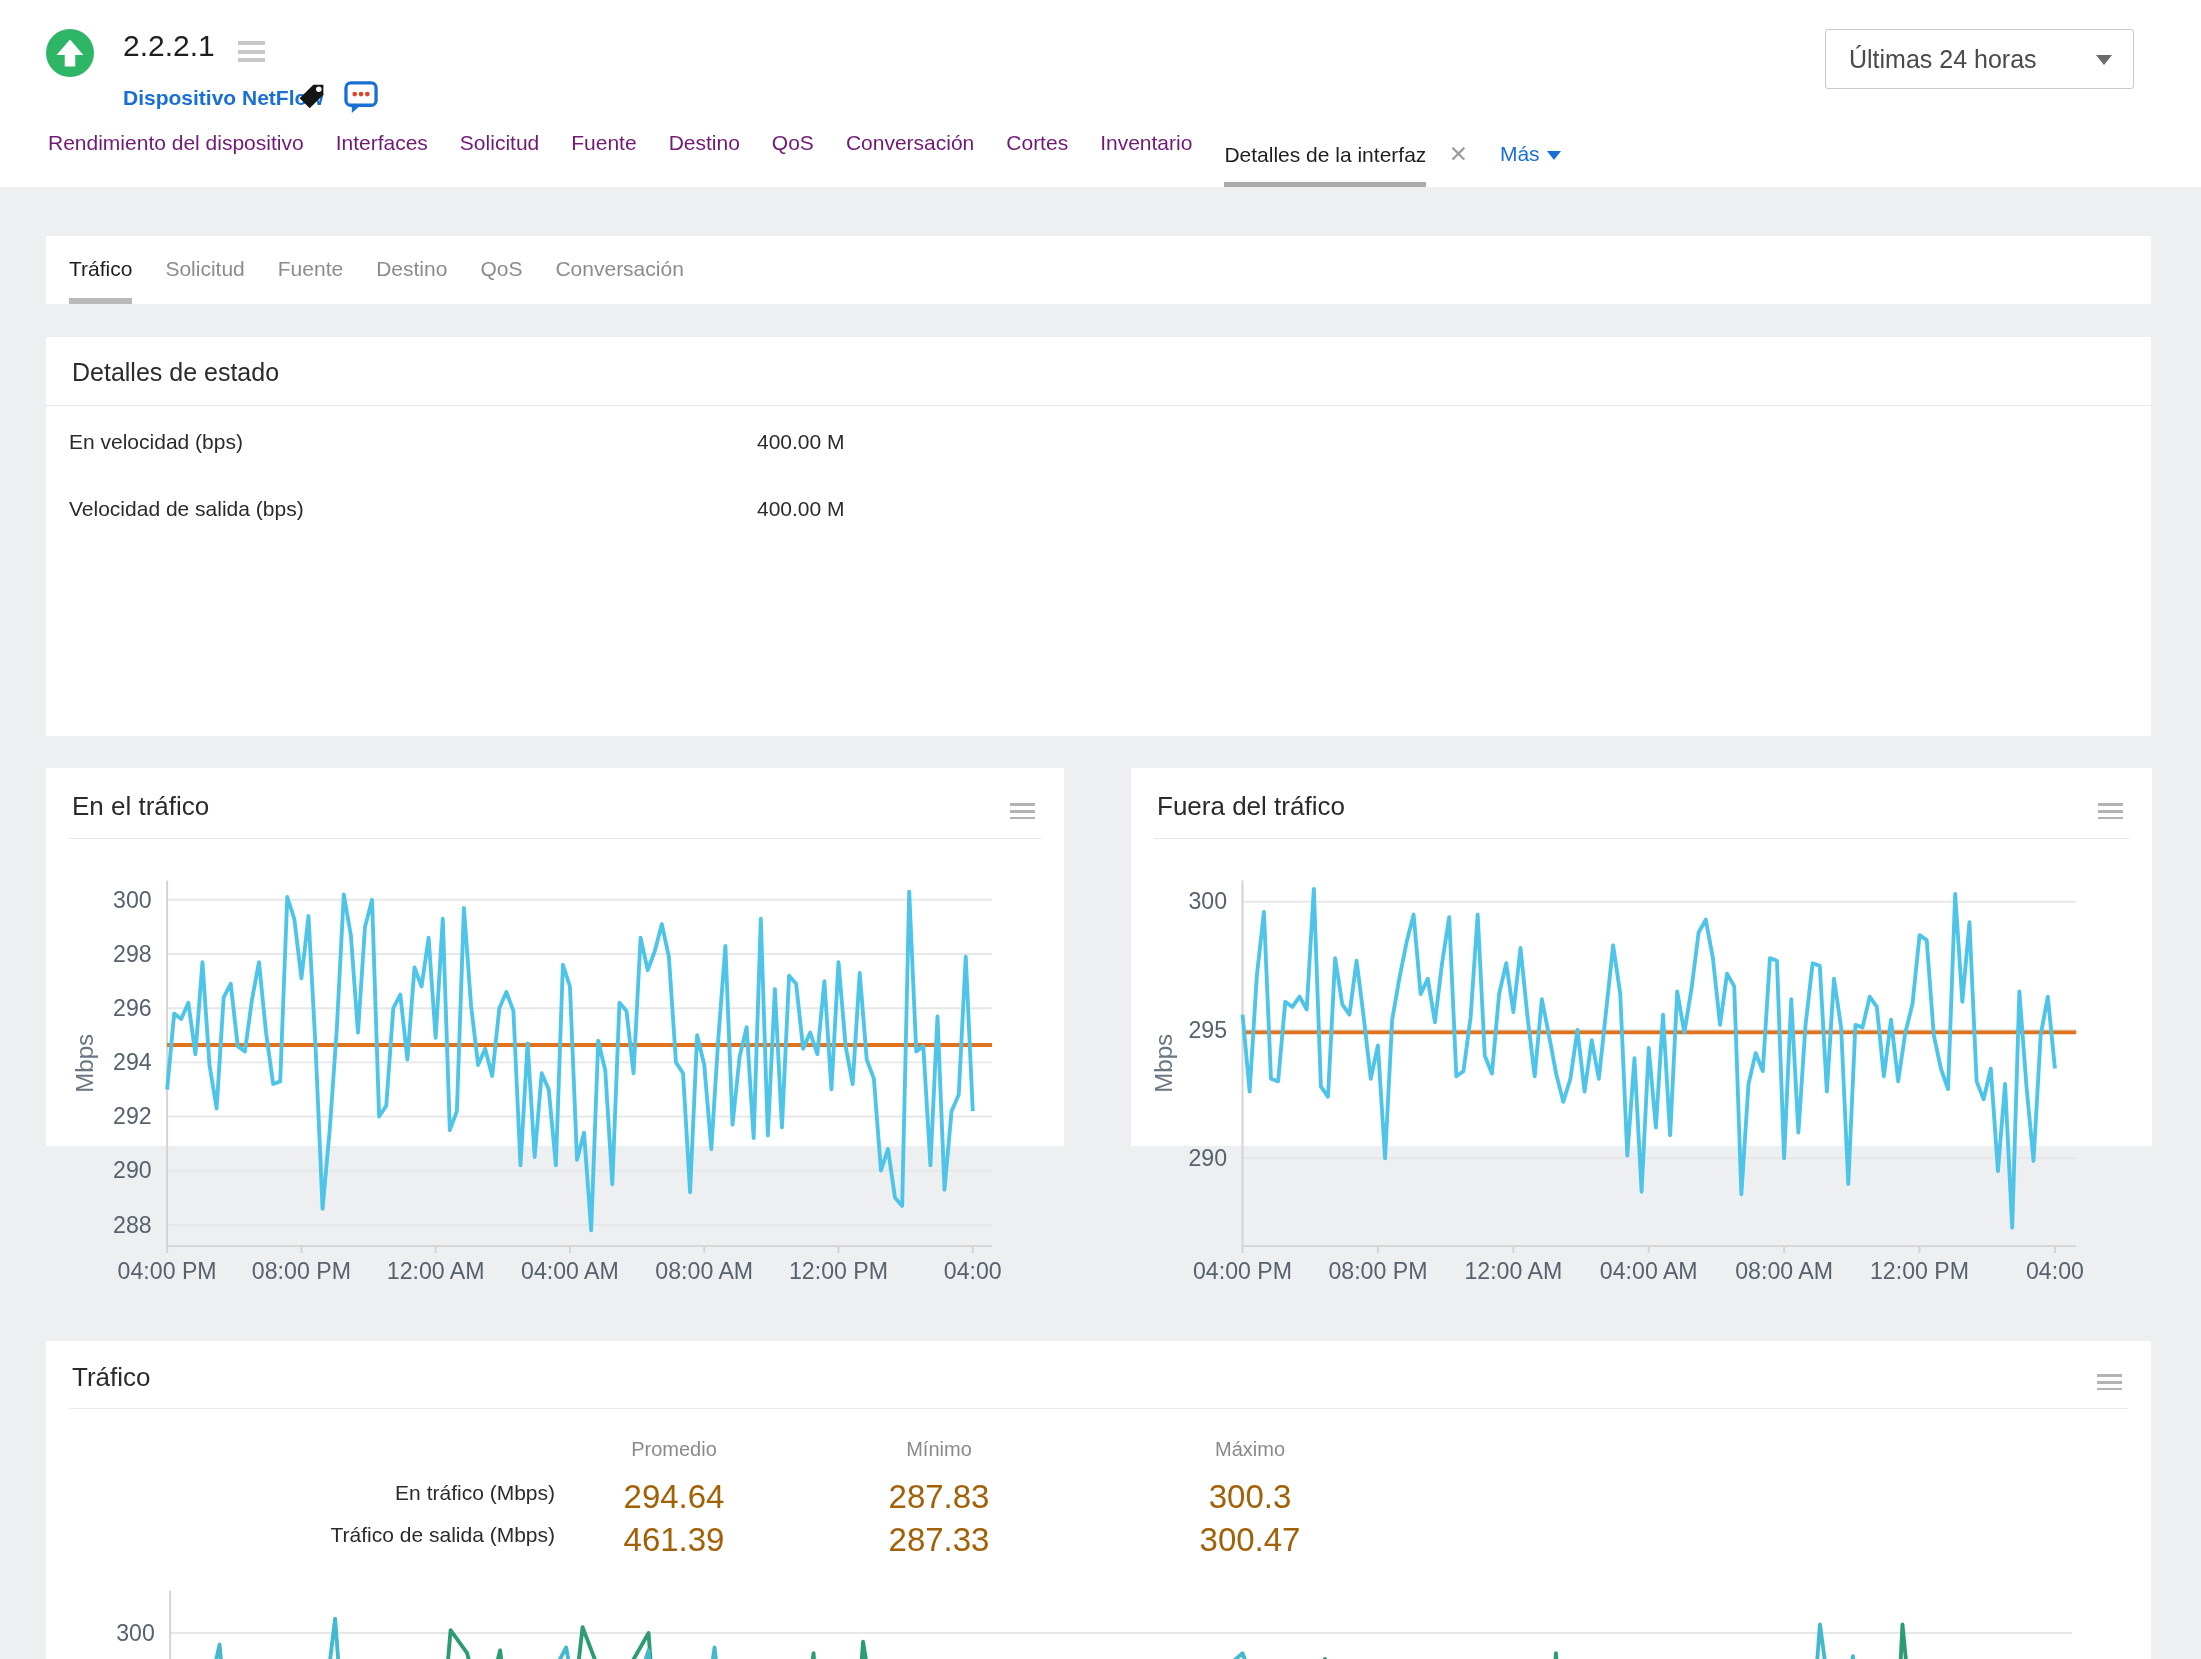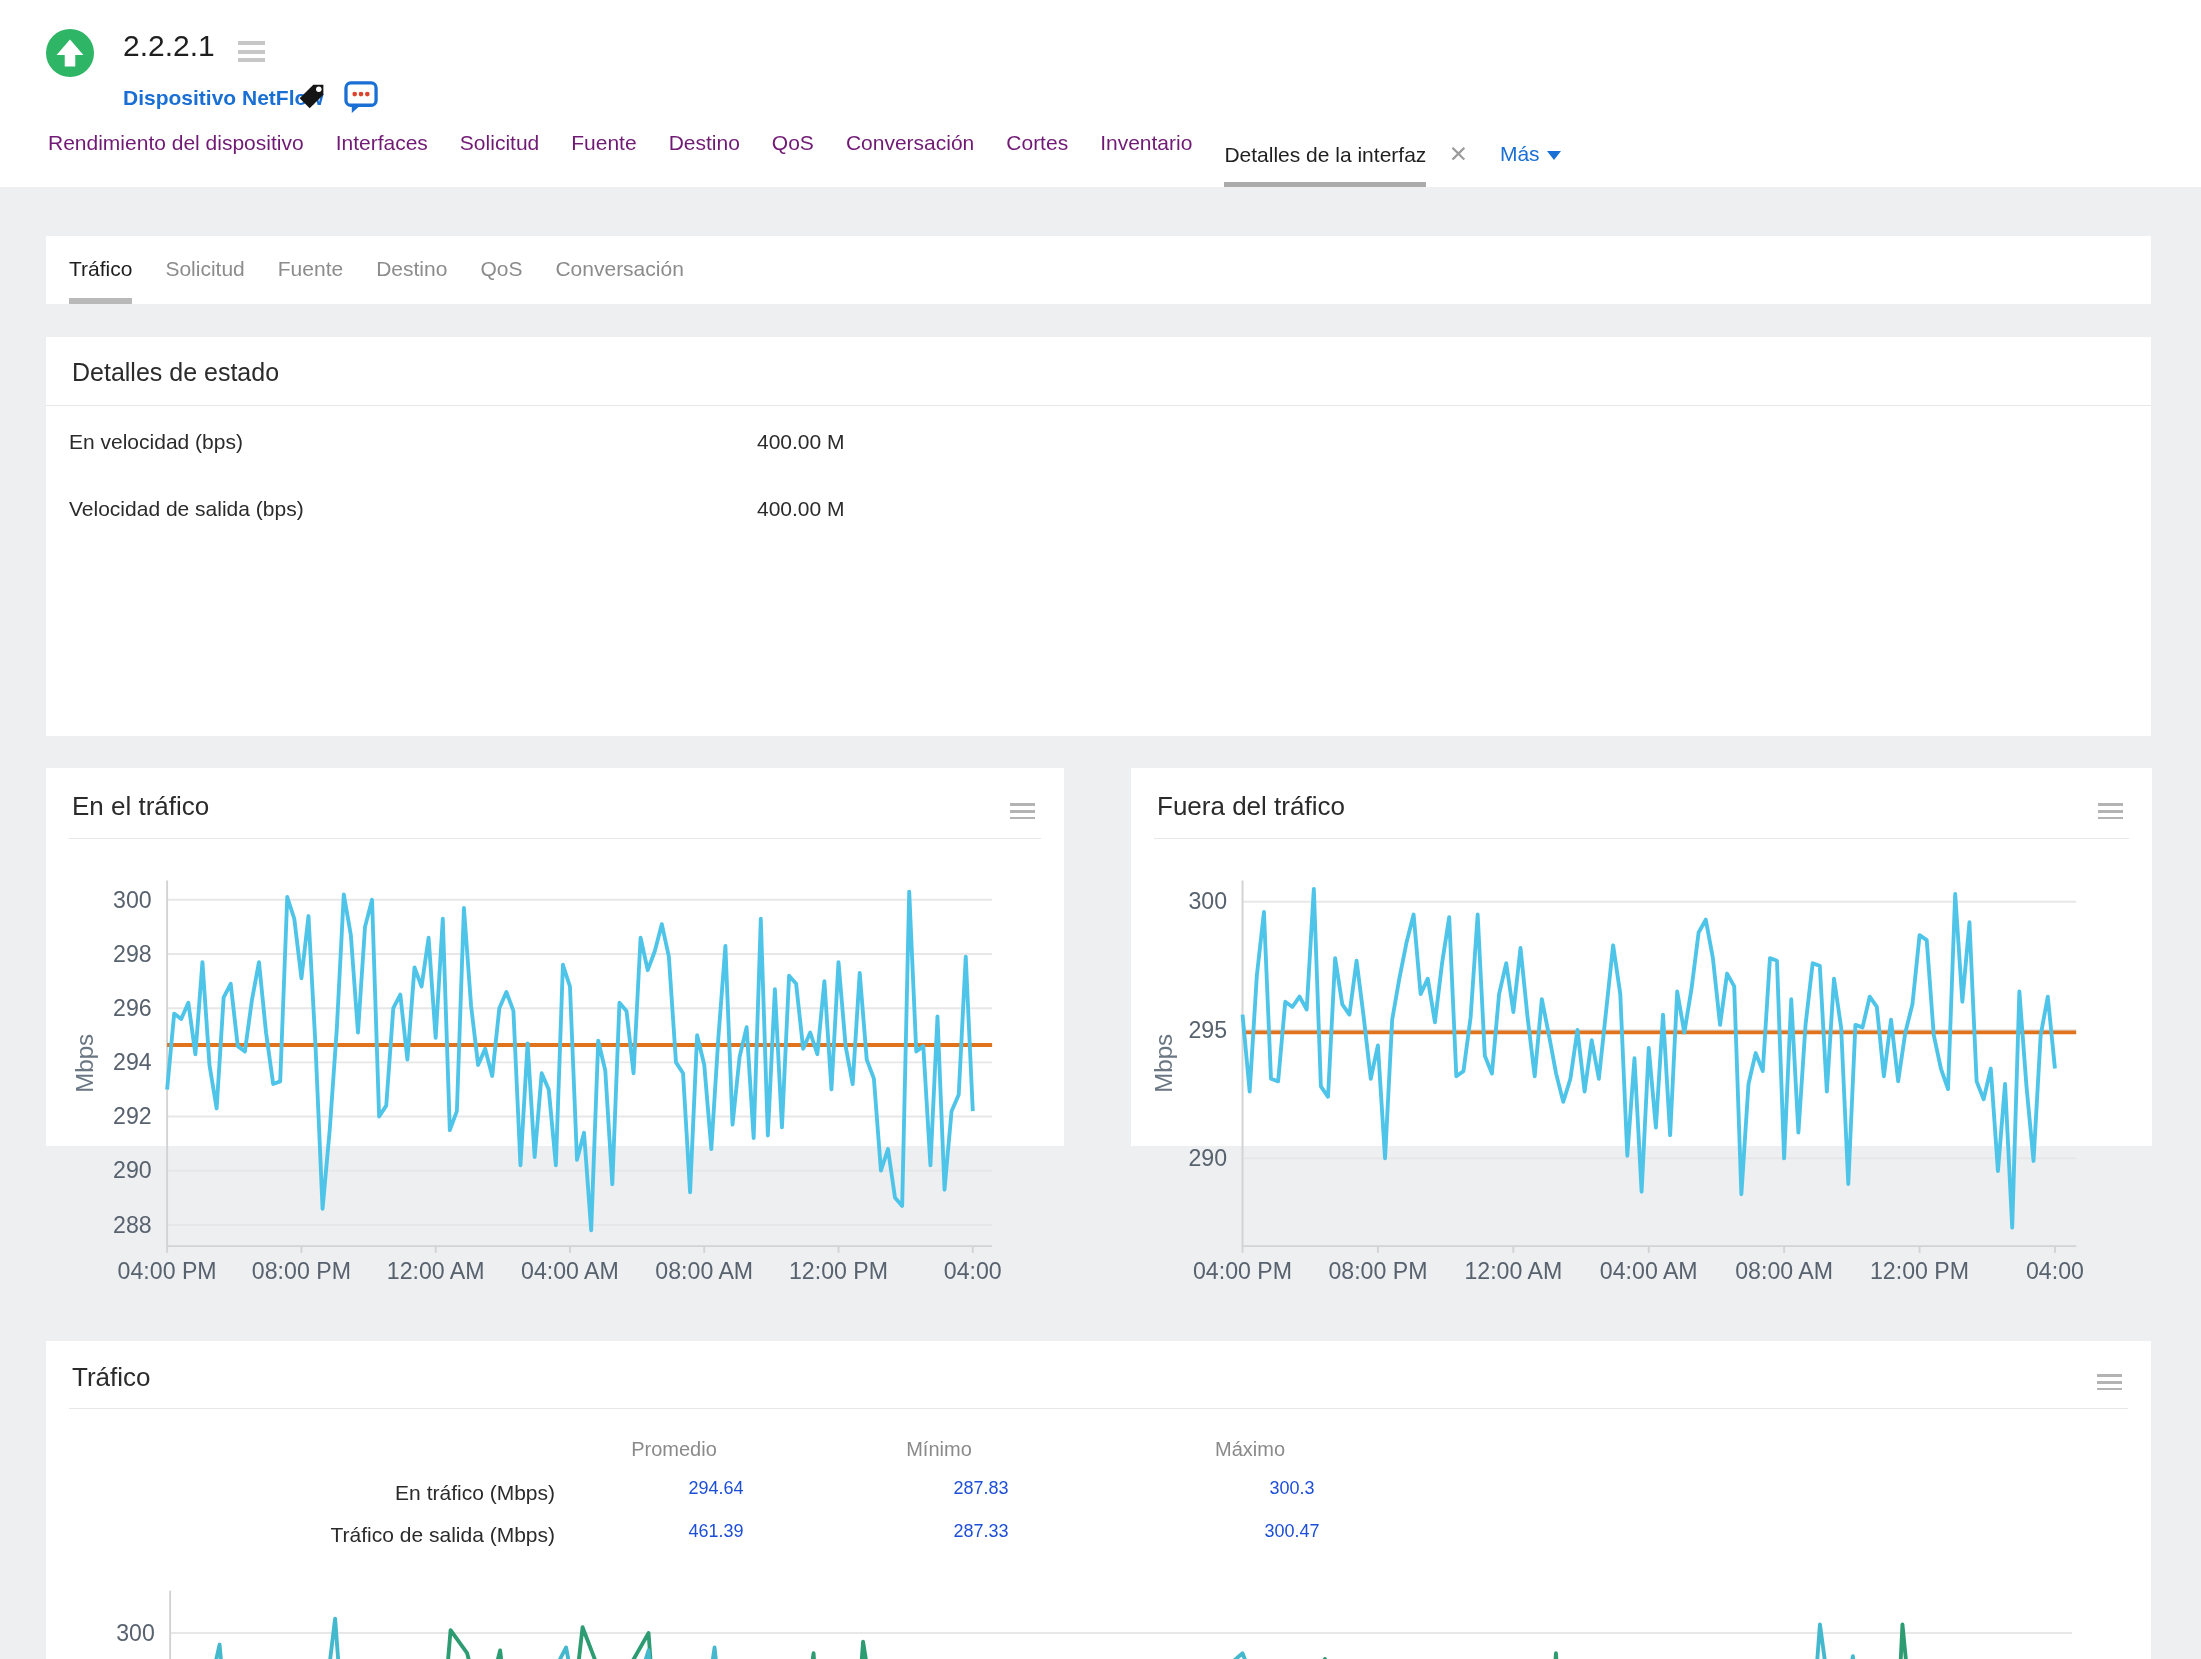--- a/index.html
+++ b/index.html
@@ -43,21 +43,21 @@
   .chart-card .menu-icon { top:35px; }
   .chart-card .divider { top:70px; }
   .chart-svg { position:absolute; left:0; top:70px; }
   #traffic-card { left:46px; top:1341px; width:2105px; height:328px; }
   #traffic-card .card-title { top:21px; }
   #traffic-card .menu-icon { top:33px; }
   #traffic-card .divider { top:67px; }
   .stat { position:absolute; white-space:nowrap; }
   .stat.hdr { font-size:20px; color:#8a8a8a; transform:translateX(-50%); }
   .stat.rowlbl { font-size:21px; color:#2b2b2b; transform:translateX(-100%); }
-  .stat.v { font-size:18px; color:#1d4ed8; transform:translateX(-50%);margin-left:42px; }
+  .stat.v { font-size:33px; color:#a16207; transform:translateX(-50%); }
   #mini-svg { position:absolute; left:0; top:242px; }
 </style>
 </head>
 <body>
 
 <div class="header">
   <svg class="status-circle" viewBox="0 0 50 50">
     <circle cx="25" cy="25" r="25" fill="#2eb565"></circle>
     <path d="M25 11 L39 27 H30.5 V39 H19.5 V27 H11 Z" fill="#fff"></path>
   </svg>
@@ -72,20 +72,24 @@
     <path d="M4 19 L19 4 H30 V15 L15 30 Z" fill="#151515"></path>
     <circle cx="25" cy="9" r="3" fill="#fff"></circle>
   </svg>
   <svg class="comment-icon" width="35" height="33" viewBox="0 0 36 34">
     <rect x="2" y="2" width="31" height="23" rx="5" fill="none" stroke="#1a6fd4" stroke-width="3.4"></rect>
     <circle cx="11" cy="13.5" r="2.4" fill="#d9442b"></circle>
     <circle cx="17.5" cy="13.5" r="2.4" fill="#d9442b"></circle>
     <circle cx="24" cy="13.5" r="2.4" fill="#d9442b"></circle>
     <path d="M8 25 L8 33 L17 25 Z" fill="#1a6fd4"></path>
   </svg>
+  <div class="time-dropdown">
+    <span class="val">Últimas 24 horas</span>
+    <span class="dd-caret"></span>
+  </div>
   <div class="nav" id="nav">
       <div class="nav-item">Rendimiento del dispositivo</div>
       <div class="nav-item">Interfaces</div>
       <div class="nav-item">Solicitud</div>
       <div class="nav-item">Fuente</div>
       <div class="nav-item">Destino</div>
       <div class="nav-item">QoS</div>
       <div class="nav-item">Conversación</div>
       <div class="nav-item">Cortes</div>
       <div class="nav-item">Inventario</div>

